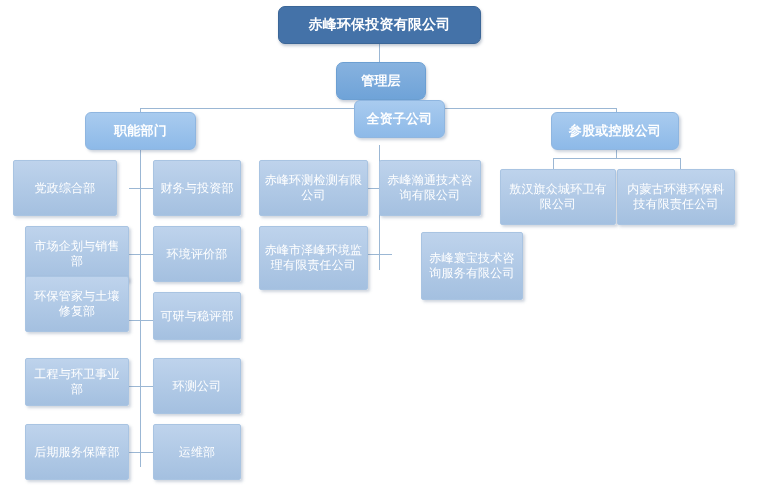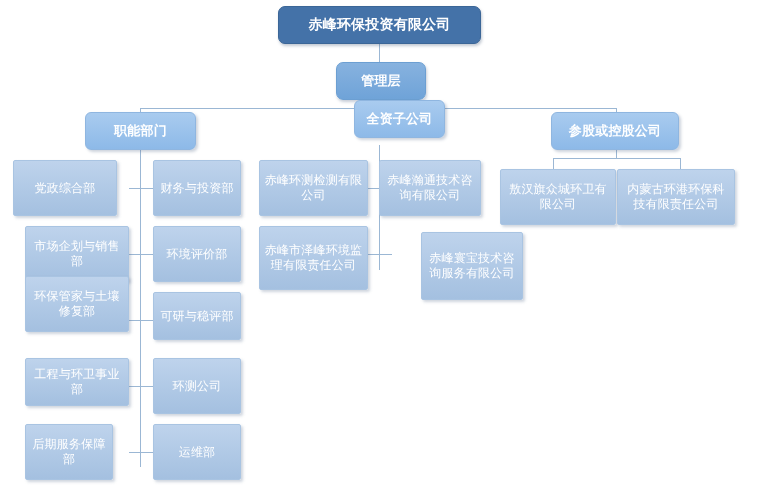--- a/index.html
+++ b/index.html
@@ -167,21 +167,21 @@
     <span>可研与稳评部</span>
   </div>
 
   <div class="node leaf" style="left:25px; top:358px; width:104px; height:48px;">
     <span>工程与环卫事业部</span>
   </div>
   <div class="node leaf" style="left:153px; top:358px; width:88px; height:56px;">
     <span>环测公司</span>
   </div>
 
-  <div class="node leaf" style="left:25px; top:424px; width:88px; height:56px;text-align:center;">
+  <div class="node leaf" style="left:25px; top:424px; width:104px; height:56px;text-align:center;">
     <span>后期服务保障部</span>
   </div>
   <div class="node leaf" style="left:153px; top:424px; width:88px; height:56px;">
     <span>运维部</span>
   </div>
 
   <div class="node leaf" style="left:259px; top:160px; width:109px; height:56px;">
     <span>赤峰环测检测有限公司</span>
   </div>
   <div class="node leaf" style="left:379px; top:160px; width:102px; height:56px;text-align:center;">

